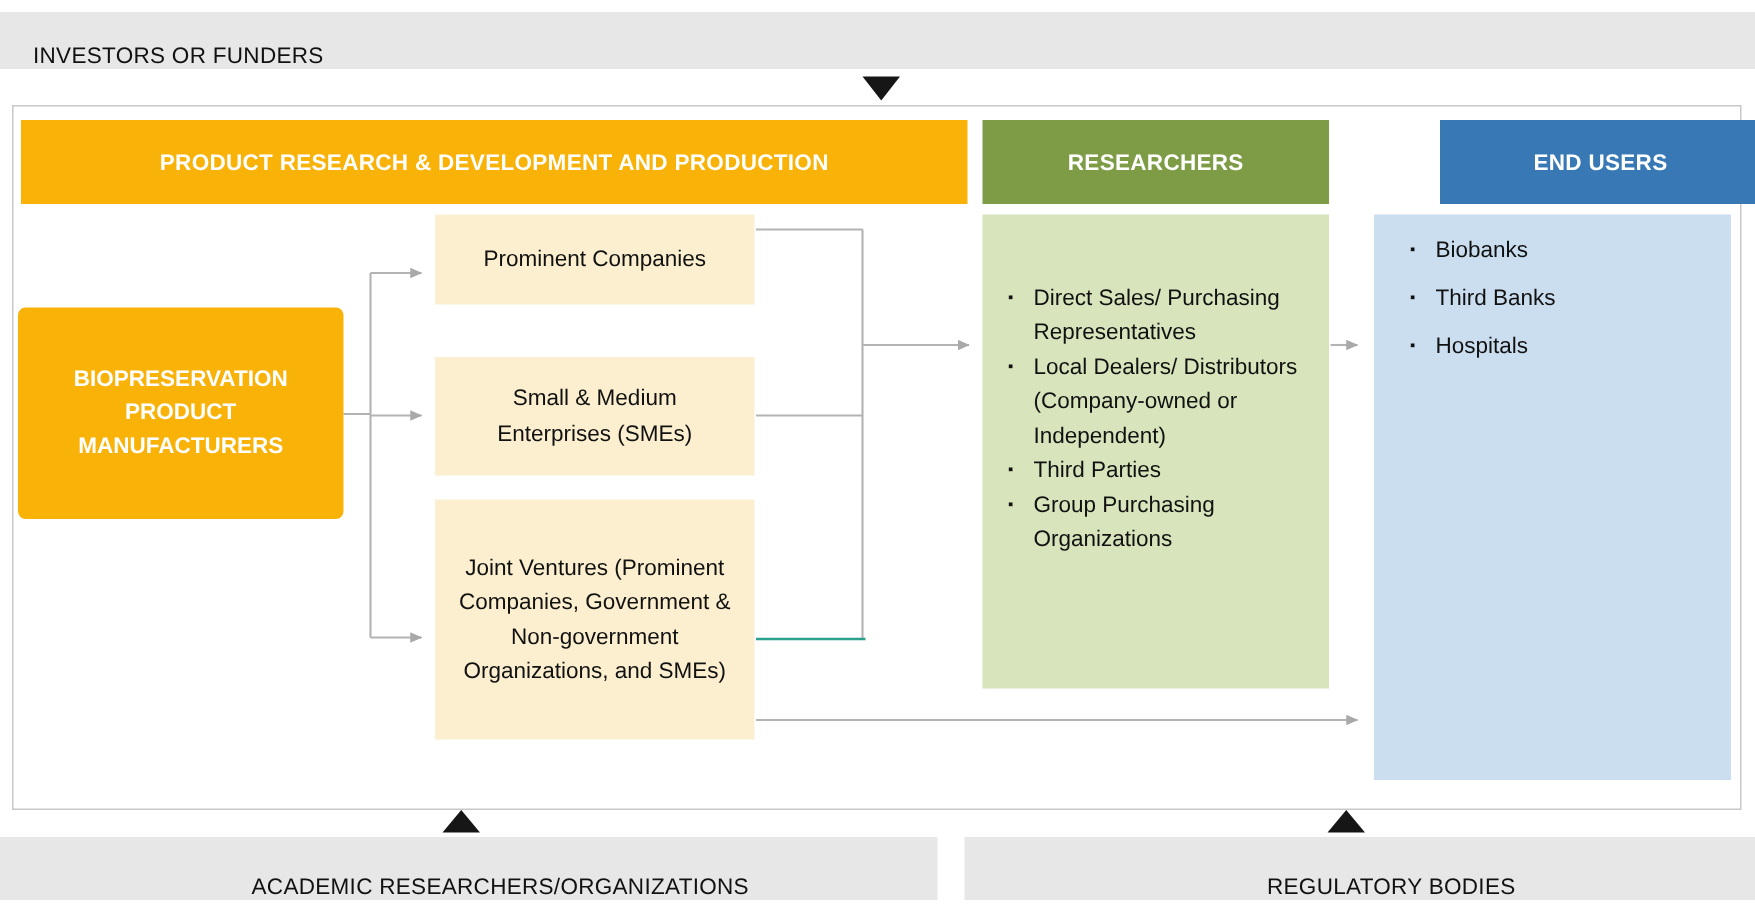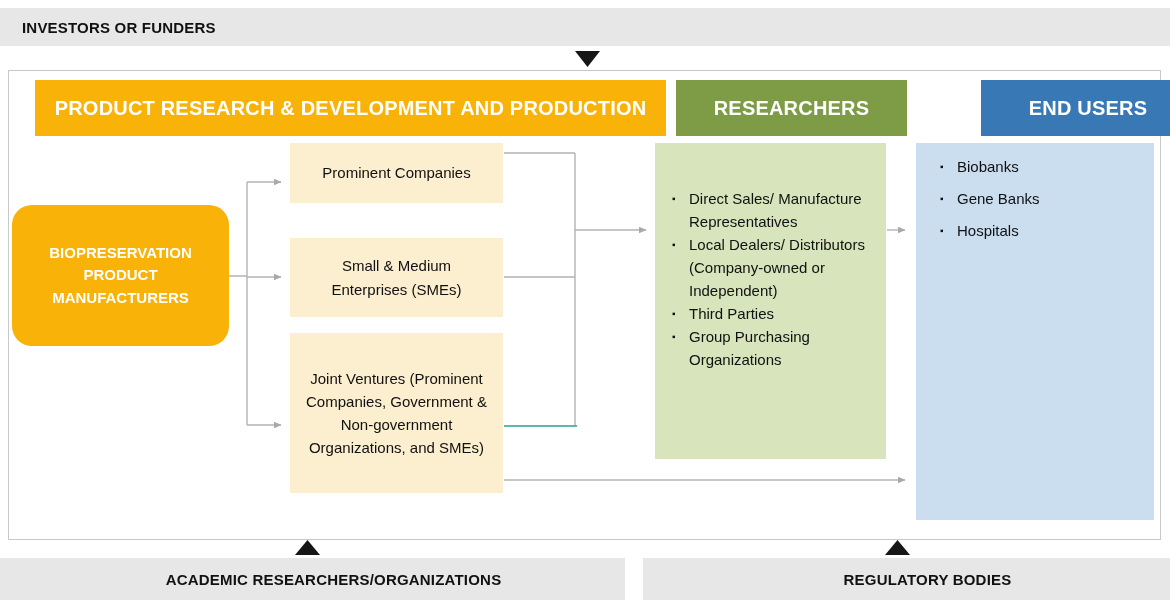--- a/index.html
+++ b/index.html
@@ -1,37 +1,37 @@
 <!DOCTYPE html>
 <html style="--accent-yellow: #F9B208; --accent-yellow-light: #FCEFCF; --accent-olive: #7D9C45; --accent-olive-light: #D7E4BC; --accent-blue: #3879B5; --accent-blue-light: #CBDEEF; --bar-gray: #E7E7E7; --connector-gray: #ABABAB; --connector-teal: #2BA08C; --arrow-black: #161616;"><head>
 <meta charset="utf-8">
 <style>
   * { margin:0; padding:0; box-sizing:border-box; }
   html,body { background:#ffffff; }
   body { font-family:"Liberation Sans", sans-serif; color:#111; }
   .canvas { position:relative; width:1170px; height:607px; background:#fff; overflow:hidden; }
 
-  .bar { position:absolute; background:var(--bar-gray,#e7e7e7); display:flex; align-items:center;
-         font-weight:bold; font-size:15px; color:#111; letter-spacing:.2px; }
+  .bar { position:absolute; background:var(--bar-gray,#e7e7e7); display:flex; align-items:flex-end;
+         font-weight:normal; font-size:15px; color:#111; letter-spacing:.2px; }
   .top-bar { left:0; top:8px; width:1170px; height:38px; padding-left:22px; }
   .bottom-bar { top:558px; height:42px; justify-content:center; text-align:center; }
   .bar-academic { left:0; width:625px;padding-left:42px; }
   .bar-regulatory { left:643px; width:527px;padding-left:42px; }
 
   .main-box { position:absolute; left:8px; top:70px; width:1153px; height:470px;
               border:1px solid #abababa8; background:#fff; }
 
   .col-header { position:absolute; top:80px; height:56px; display:flex; align-items:center; justify-content:center;
-                text-align:center; color:#fff; font-weight:bold; font-size:20px; letter-spacing:.2px; padding:16px 8px;margin-left:21px; }
+                text-align:center; color:#fff; font-weight:bold; font-size:15px; letter-spacing:.2px; padding:16px 8px; }
   .hdr-rnd  { left:14px;  width:631px; background:var(--accent-yellow,#f9b208); }
   .hdr-dist { left:655px; width:231px; background:var(--accent-olive,#7d9c45); }
   .hdr-end  { left:960px; width:214px; background:var(--accent-blue,#3879b5); }
 
   .mfr-box { position:absolute; left:12px; top:205px; width:217px; height:141px;
-             background:var(--accent-yellow,#f9b208); border-radius:20px;
+             background:var(--accent-yellow,#f9b208); border-radius:5px;
              display:flex; align-items:center; justify-content:center; text-align:center;
              color:#fff; font-weight:bold; font-size:15px; line-height:1.5; padding:0 16px; }
 
   .rnd-box { position:absolute; left:290px; width:213px; background:var(--accent-yellow-light,#fcefcf);
              display:flex; align-items:center; justify-content:center; text-align:center;
              font-size:15px; line-height:1.55; color:#111; padding:6px 12px; }
   .rnd-box.b1 { top:143px; height:60px; }
   .rnd-box.b2 { top:238px; height:79px; }
   .rnd-box.b3 { top:333px; height:160px; }
 
@@ -78,21 +78,21 @@
   <div class="rnd-box b2">
     <span>Small &amp; Medium Enterprises (SMEs)</span>
   </div>
   <div class="rnd-box b3">
     <span>Joint Ventures (Prominent Companies, Government &amp; Non-government Organizations, and SMEs)</span>
   </div>
 
   <div class="dist-box">
     <div class="bullet-item">
       <span class="bullet-mark">▪</span>
-      <span class="bullet-text">Direct Sales/ Manufacture Representatives</span>
+      <span class="bullet-text">Direct Sales/ Purchasing Representatives</span>
     </div>
     <div class="bullet-item">
       <span class="bullet-mark">▪</span>
       <span class="bullet-text">Local Dealers/ Distributors (Company-owned or Independent)</span>
     </div>
     <div class="bullet-item">
       <span class="bullet-mark">▪</span>
       <span class="bullet-text">Third Parties</span>
     </div>
     <div class="bullet-item">
@@ -101,21 +101,21 @@
     </div>
   </div>
 
   <div class="end-box">
     <div class="bullet-item">
       <span class="bullet-mark">▪</span>
       <span class="bullet-text">Biobanks</span>
     </div>
     <div class="bullet-item">
       <span class="bullet-mark">▪</span>
-      <span class="bullet-text">Gene Banks</span>
+      <span class="bullet-text">Third Banks</span>
     </div>
     <div class="bullet-item">
       <span class="bullet-mark">▪</span>
       <span class="bullet-text">Hospitals</span>
     </div>
   </div>
 
   <div class="bar bottom-bar bar-academic">
     <span>ACADEMIC RESEARCHERS/ORGANIZATIONS</span>
   </div>

